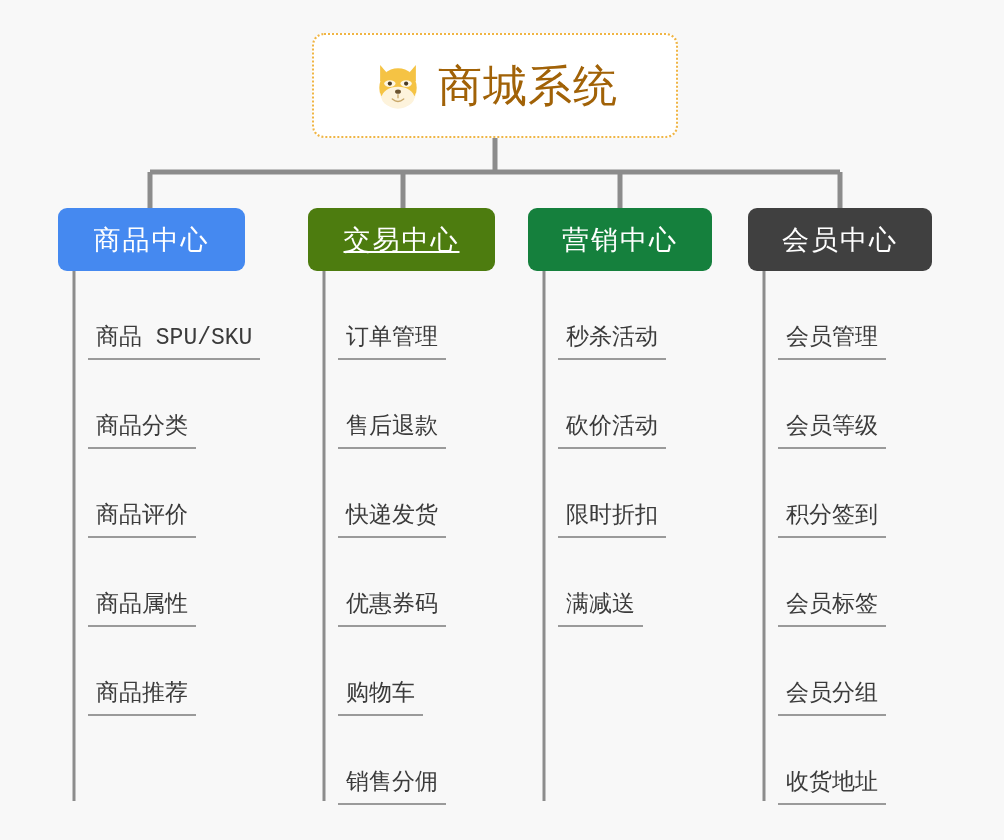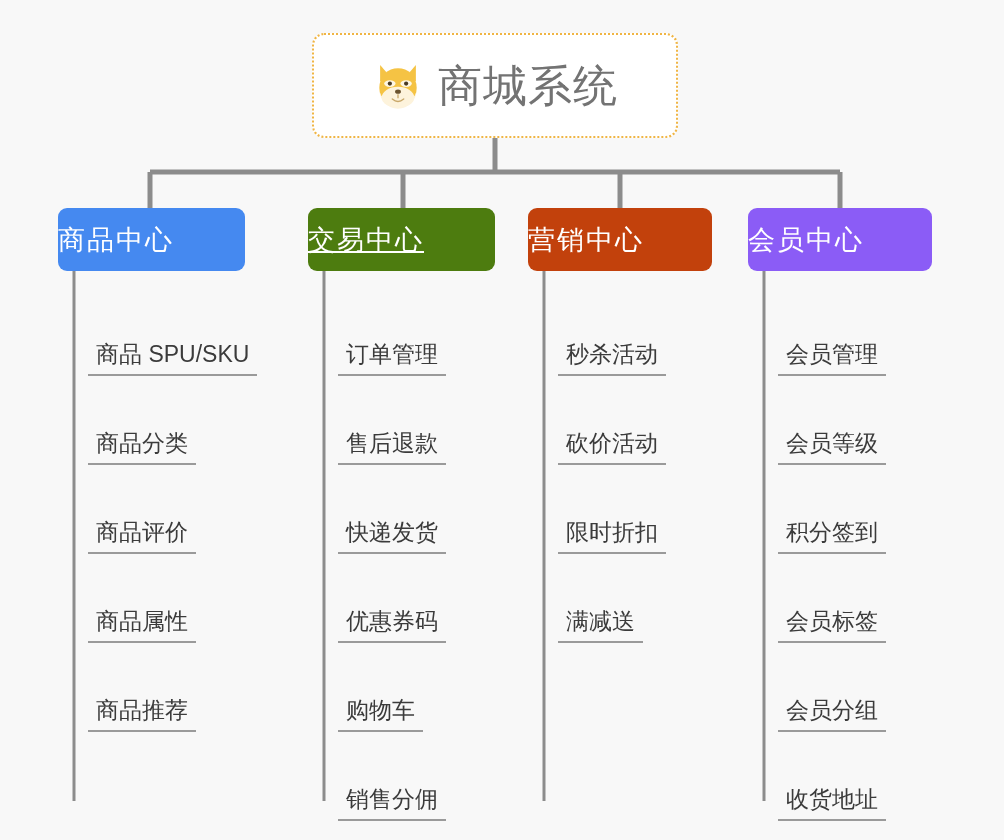--- a/index.html
+++ b/index.html
@@ -64,28 +64,30 @@
   
   .column {
     position: absolute;
     top: 208px;
   }
   .col-header {
     height: 63px;
     border-radius: 9px;
     display: flex;
     align-items: center;
+    justify-content: center;
     color: #ffffff;
     font-size: 27px;
     letter-spacing: 2px;
     box-sizing: border-box;
   }
   .col-items {
     position: relative;
-    margin-top: 16px;
+    margin-top: 0;
+    font-family: Liberation Mono, monospace;
   }
   .col-item {
     position: relative;
     height: 89px;
     display: flex;
     align-items: flex-end;
     box-sizing: border-box;
   }
   .item-text {
     font-size: 23px;
@@ -130,21 +132,21 @@
         <ellipse cx="32" cy="46" rx="20" ry="13" fill="#fdf3dc"></ellipse>
         <ellipse cx="22" cy="29" rx="7" ry="4.2" fill="#fdf6e3"></ellipse>
         <ellipse cx="42" cy="29" rx="7" ry="4.2" fill="#fdf6e3"></ellipse>
         <ellipse cx="22" cy="29" rx="2.6" ry="2.6" fill="#4a3a22"></ellipse>
         <ellipse cx="42" cy="29" rx="2.6" ry="2.6" fill="#4a3a22"></ellipse>
         <ellipse cx="32" cy="39" rx="3.6" ry="2.6" fill="#6b5430"></ellipse>
         <path d="M32 42 L32 47" stroke="#c9a86a" stroke-width="1.6" fill="none"></path>
         <path d="M25 48 q7 6 14 0" stroke="#c9a86a" stroke-width="1.8" fill="none" stroke-linecap="round"></path>
       </svg>
     </span>
-    <span class="root-title" style="color: #737373;">商城系统</span>
+    <span class="root-title" style="color: #a16207;">商城系统</span>
   </div>
 
   <div class="column" id="col-0" style="left:58px; width:187px;">
     <div class="col-header" style="background: rgb(69, 137, 240);">
       <span>商品中心</span>
     </div>
     <div class="col-items">
       <div class="col-item">
           <span class="item-text">商品 SPU/SKU</span>
         </div>
@@ -183,41 +185,41 @@
       <div class="col-item">
           <span class="item-text">购物车</span>
         </div>
       <div class="col-item">
           <span class="item-text">销售分佣</span>
         </div>
     </div>
   </div>
 
   <div class="column" id="col-2" style="left:528px; width:184px;">
-    <div class="col-header" style="background: #c2410c;">
+    <div class="col-header" style="background: #15803d;">
       <span>营销中心</span>
     </div>
     <div class="col-items">
       <div class="col-item">
           <span class="item-text">秒杀活动</span>
         </div>
       <div class="col-item">
           <span class="item-text">砍价活动</span>
         </div>
       <div class="col-item">
           <span class="item-text">限时折扣</span>
         </div>
       <div class="col-item">
           <span class="item-text">满减送</span>
         </div>
     </div>
   </div>
 
   <div class="column" id="col-3" style="left:748px; width:184px;">
-    <div class="col-header" style="background: #8b5cf6;">
+    <div class="col-header" style="background: #404040;">
       <span>会员中心</span>
     </div>
     <div class="col-items">
       <div class="col-item">
           <span class="item-text">会员管理</span>
         </div>
       <div class="col-item">
           <span class="item-text">会员等级</span>
         </div>
       <div class="col-item">

